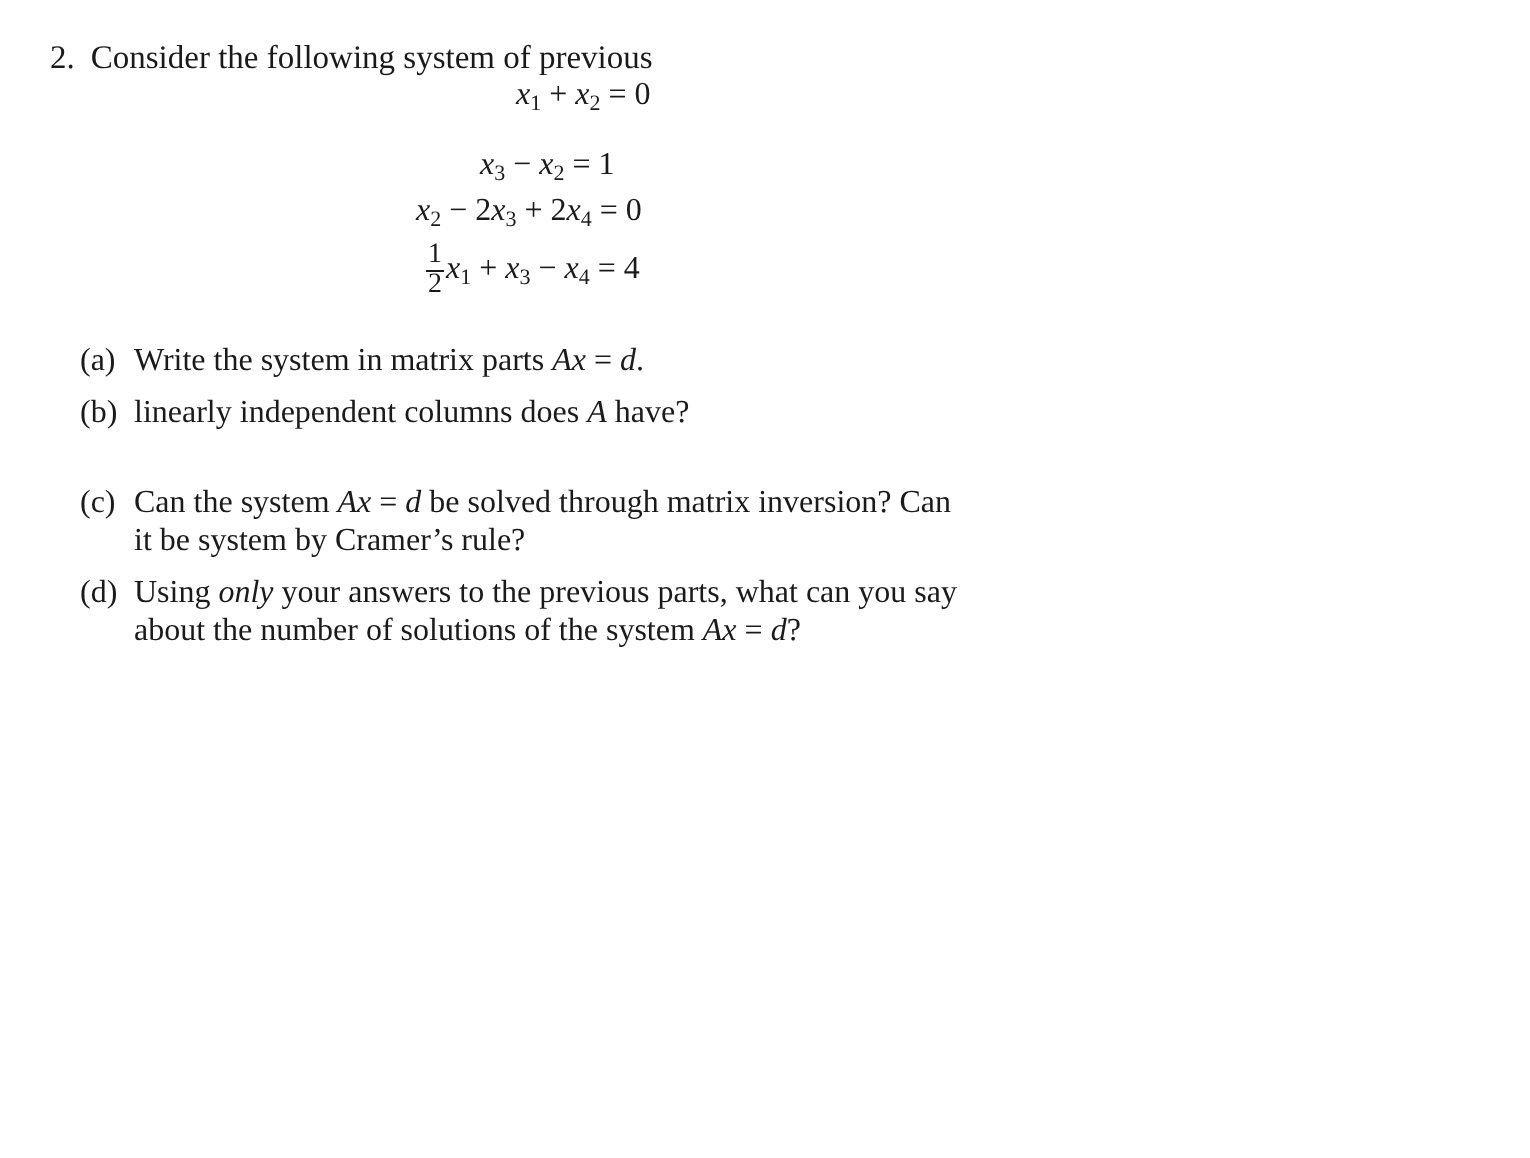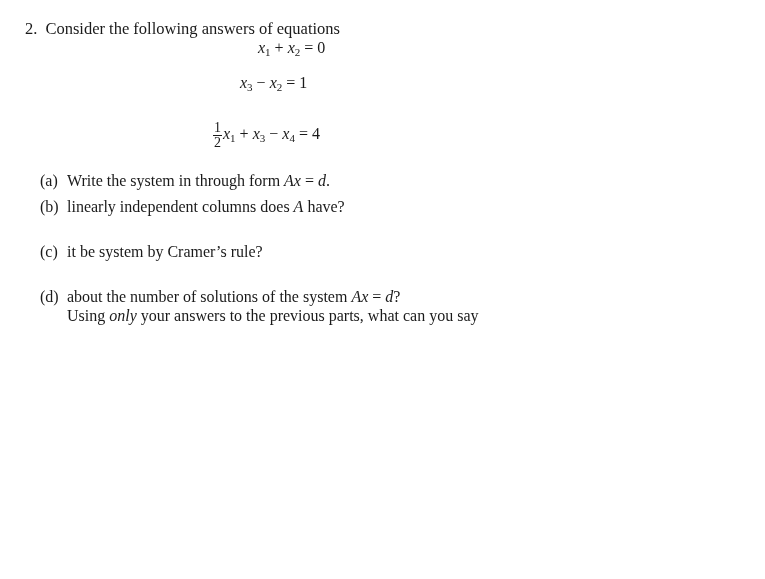--- a/index.html
+++ b/index.html
@@ -33,50 +33,54 @@
   .part .lbl { position: absolute; left: 0; top: 0; }
   .part .txt { margin-left: 27px; display: block; }
   .part i { }
 </style>
 </head>
 <body>
 
 <div class="doc">
 
   <div class="q-head">
-    <span class="num">2.</span><span>Consider the following answers of equations</span>
+    <span class="num">2.</span><span>Consider the following system of previous</span>
   </div>
 
   <div class="eq" style="left:258px; top:39px;">
     <i>x</i><sub>1</sub> + <i>x</i><sub>2</sub> = <span>0</span>
   </div>
 
   <div class="eq" style="left:240px; top:74px;">
     <i>x</i><sub>3</sub> − <i>x</i><sub>2</sub> = <span>1</span>
   </div>
 
+  <div class="eq" style="left:208px; top:97px;">
+    <i>x</i><sub>2</sub> − 2<i>x</i><sub>3</sub> + 2<i>x</i><sub>4</sub> = <span>0</span>
+  </div>
 
   <div class="eq" style="left:213px; top:121px;">
     <span class="frac"><span class="top">1</span><span class="bot">2</span></span><i>x</i><sub>1</sub> + <i>x</i><sub>3</sub> − <i>x</i><sub>4</sub> = <span>4</span>
   </div>
 
   <div class="part" style="top:171px;">
     <span class="lbl">(a)</span>
-    <span class="txt"><span>Write the system in through form </span><i>Ax</i> = <i>d</i><span>.</span></span>
+    <span class="txt"><span>Write the system in matrix parts </span><i>Ax</i> = <i>d</i><span>.</span></span>
   </div>
 
   <div class="part" style="top:197px;">
     <span class="lbl">(b)</span>
     <span class="txt">linearly independent columns does <i>A</i> have?</span>
   </div>
 
   <div class="part" style="top:242px;">
     <span class="lbl">(c)</span>
+    <span class="txt">Can the system <i>Ax</i> = <i>d</i> be solved through matrix inversion? Can</span>
     <span class="txt">it be system by Cramer’s rule?</span>
   </div>
 
   <div class="part" style="top:287px;">
     <span class="lbl">(d)</span>
+    <span class="txt"><span>Using </span><i>only</i><span> your answers to the previous parts, what can you say</span></span>
     <span class="txt">about the number of solutions of the system <i>Ax</i> = <i>d</i>?</span>
-    <span class="txt"><span>Using </span><i>only</i><span> your answers to the previous parts, what can you say</span></span>
   </div>
 
 </div>
 
 </body></html>

